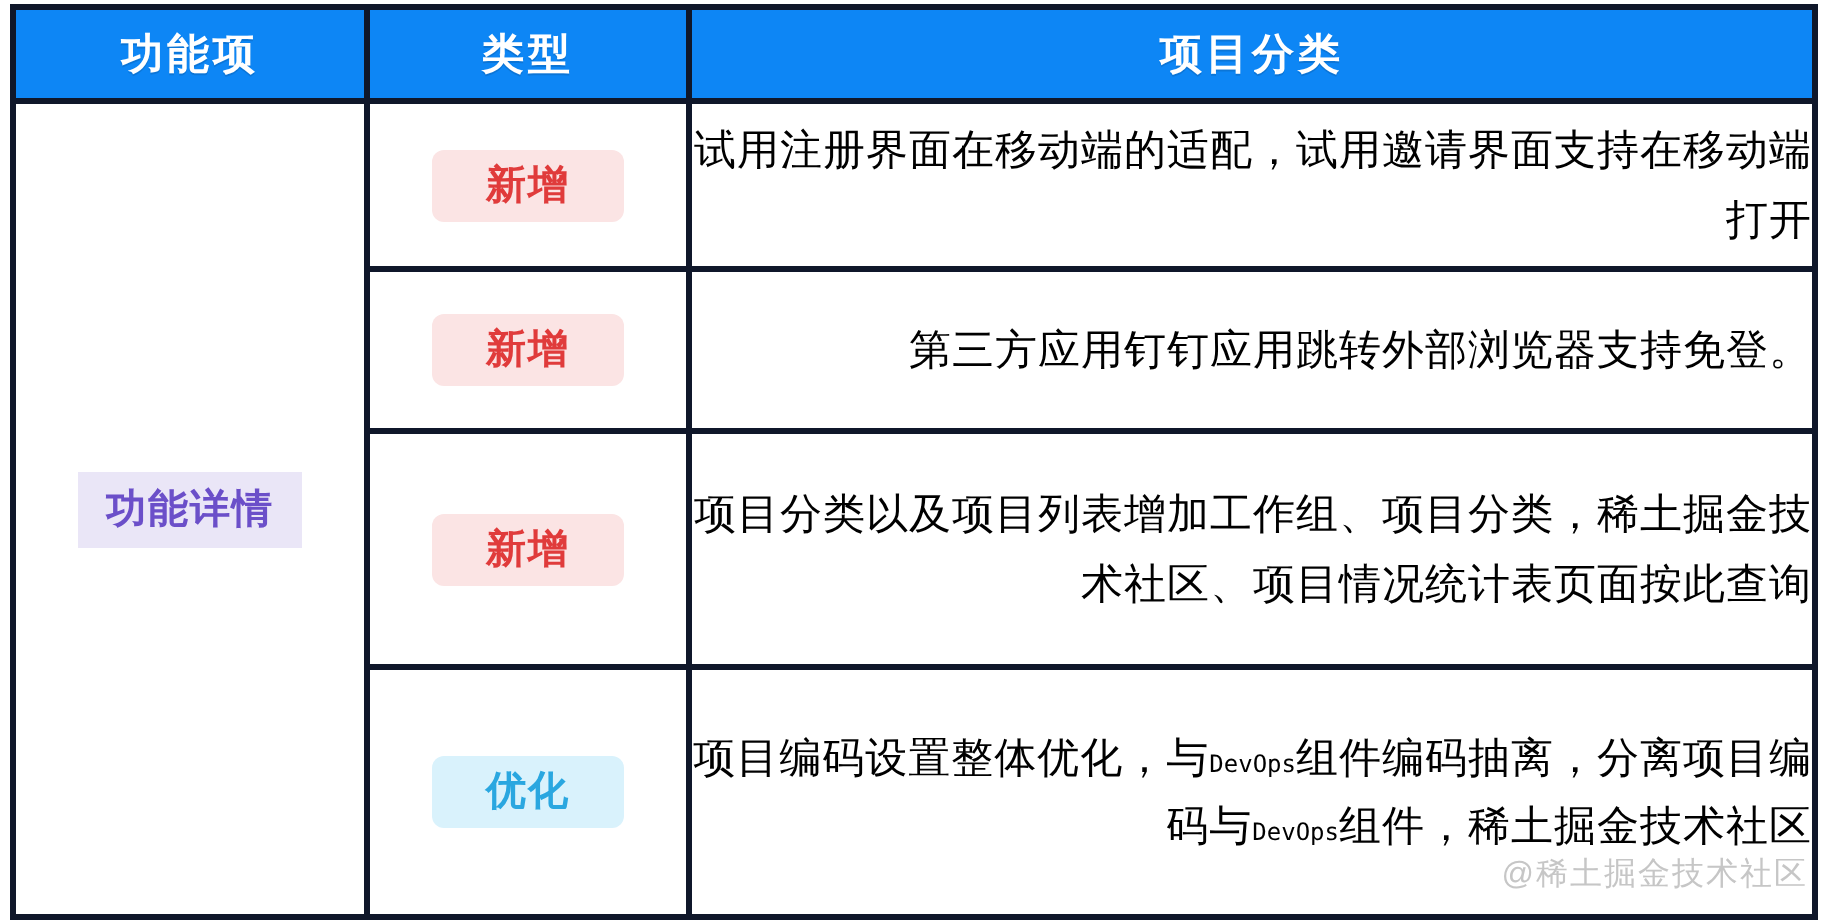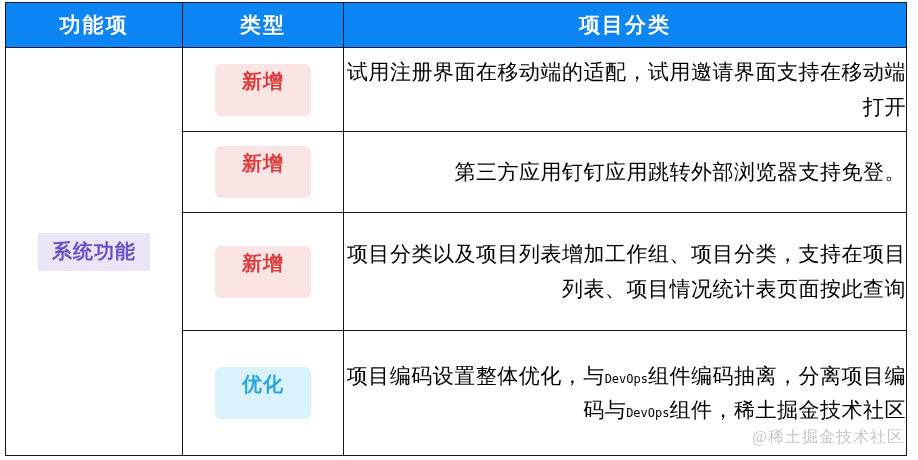--- a/index.html
+++ b/index.html
@@ -25,21 +25,21 @@
     position: absolute;
     left: 5px;
     top: 2px;
     width: 901px;
     border-collapse: collapse;
     table-layout: fixed;
   }
 
   table.release-table td,
   table.release-table th {
-    border: 1px solid #0f172a;
+    border: 3px solid #0f172a;
     padding: 0;
     vertical-align: middle;
   }
 
   
   thead tr th {
     background: #0d86f5;
     color: #ffffff;
     height: 44px;
     font-size: 21px;
@@ -69,21 +69,21 @@
     line-height: 1.1;
   }
 
   
   .type-cell {
     text-align: center;
   }
   .type-badge {
     display: inline-block;
     min-width: 64px;
-    padding: 6px 16px 24px 16px;
+    padding: 6px 16px 8px 16px;
     border-radius: 6px;
     font-size: 20px;
     font-weight: bold;
     letter-spacing: 1px;
     line-height: 1.1;
   }
   .type-badge.new {
     background: #fbe4e4;
     color: #e03b3b;
   }
@@ -111,21 +111,21 @@
   .row-1 { height: 84px; }
   .row-2 { height: 81px; }
   .row-3 { height: 118px; }
   .row-4 { height: 125px; margin-top: 48px; }
 
   
   .watermark {
     position: absolute;
     right: 14px;
     bottom: 12px;
-    font-family: Liberation Serif, serif;
+    font-family: Liberation Sans, sans-serif;
     font-size: 16px;
     color: #c6c6c6;
     letter-spacing: 1px;
     pointer-events: none;
     white-space: nowrap;
   }
 </style>
 </head>
 <body>
 
@@ -141,40 +141,40 @@
       <tr>
         <th>功能项</th>
         <th>类型</th>
         <th>项目分类</th>
       </tr>
     </thead>
     <tbody>
 
       <tr class="row-1">
         <td class="group-cell" rowspan="4">
-          <span class="group-badge">系统功能</span>
+          <span class="group-badge">功能详情</span>
         </td>
         <td class="type-cell">
           <span class="type-badge new">新增</span>
         </td>
         <td class="detail-cell">试用注册界面在移动端的适配，试用邀请界面支持在移动端打开</td>
       </tr>
 
       <tr class="row-2">
         <td class="type-cell">
           <span class="type-badge new">新增</span>
         </td>
         <td class="detail-cell">第三方应用钉钉应用跳转外部浏览器支持免登。</td>
       </tr>
 
       <tr class="row-3">
         <td class="type-cell">
           <span class="type-badge new">新增</span>
         </td>
-        <td class="detail-cell">项目分类以及项目列表增加工作组、项目分类，支持在项目列表、项目情况统计表页面按此查询</td>
+        <td class="detail-cell">项目分类以及项目列表增加工作组、项目分类，稀土掘金技术社区、项目情况统计表页面按此查询</td>
       </tr>
 
       <tr class="row-4">
         <td class="type-cell">
           <span class="type-badge opt">优化</span>
         </td>
         <td class="detail-cell"><span>项目编码设置整体优化，与</span><span class="mono">DevOps</span><span>组件编码抽离，分离项目编码与</span><span class="mono">DevOps</span><span>组件，稀土掘金技术社区</span></td>
       </tr>
 
     </tbody>

